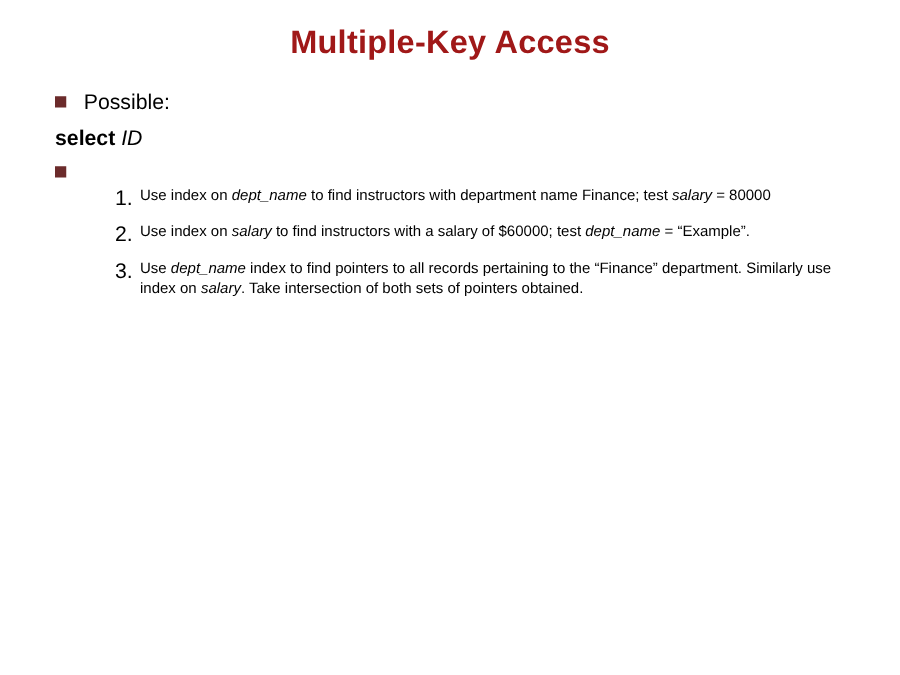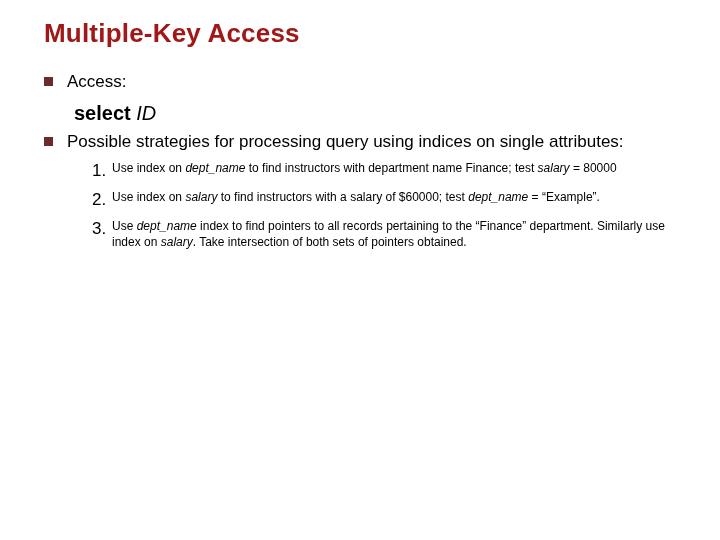--- a/index.html
+++ b/index.html
@@ -1,48 +1,47 @@
 <!DOCTYPE html>
 <html><head>
 <meta charset="utf-8">
 <style>
 html,body{margin:0;padding:0}
 body{width:720px;height:540px;background:#fff;font-family:Arial,Helvetica,sans-serif;color:#000;position:relative}
 .slide{padding:18px 44px 0 44px;box-sizing:border-box}
-.title{font-weight:bold;font-size:26px;color:#a01818;text-align:left;margin:0 0 22px 0;letter-spacing:.2px}
+.title{font-weight:bold;font-size:26px;color:#a01818;text-align:center;margin:0 0 22px 0;letter-spacing:.2px}
 .bullet{display:flex;margin:0 0 6px 0;line-height:1.35}
 .bullet .sq{width:9px;height:9px;background:#6b2b2b;flex:0 0 9px;margin:6px 14px 0 0}
 .bullet .txt{font-size:17px}
-.sub{margin-left:30px;font-size:20px;line-height:1.35;margin-bottom:4px}
+.sub{font-size:17px;line-height:1.35;margin-bottom:4px}
 .ol{margin-left:48px}
 .li{display:flex;margin:4px 0 6px 0;line-height:1.35}
 .li .num{flex:0 0 20px;font-size:17px}
 .li .body{font-size:12px}
 i{font-style:italic}
 b{font-weight:bold}
 </style>
 </head>
 <body>
 
 <div class="slide">
   <h1 class="title">Multiple-Key Access</h1>
 
 
   <div class="bullet">
     <span class="sq"></span>
-    <span class="txt">Access:</span>
+    <span class="txt">Possible:</span>
   </div>
 
   <div class="sub">
     <b>select </b><i>ID</i>
   </div>
 
   <div class="bullet">
     <span class="sq"></span>
-    <span class="txt">Possible strategies for processing query using indices on single attributes:</span>
   </div>
 
   <div class="ol">
     <div class="li">
       <span class="num">1.</span>
       <span class="body"><span>Use index on </span><i>dept_name</i><span> to find instructors with department name Finance; test </span><i>salary</i><span> = 80000</span></span>
     </div>
     <div class="li">
       <span class="num">2.</span>
       <span class="body"><span>Use index on </span><i>salary</i><span> to find instructors with a salary of $60000; test </span><i>dept_name</i><span> = “Example”.</span></span>

